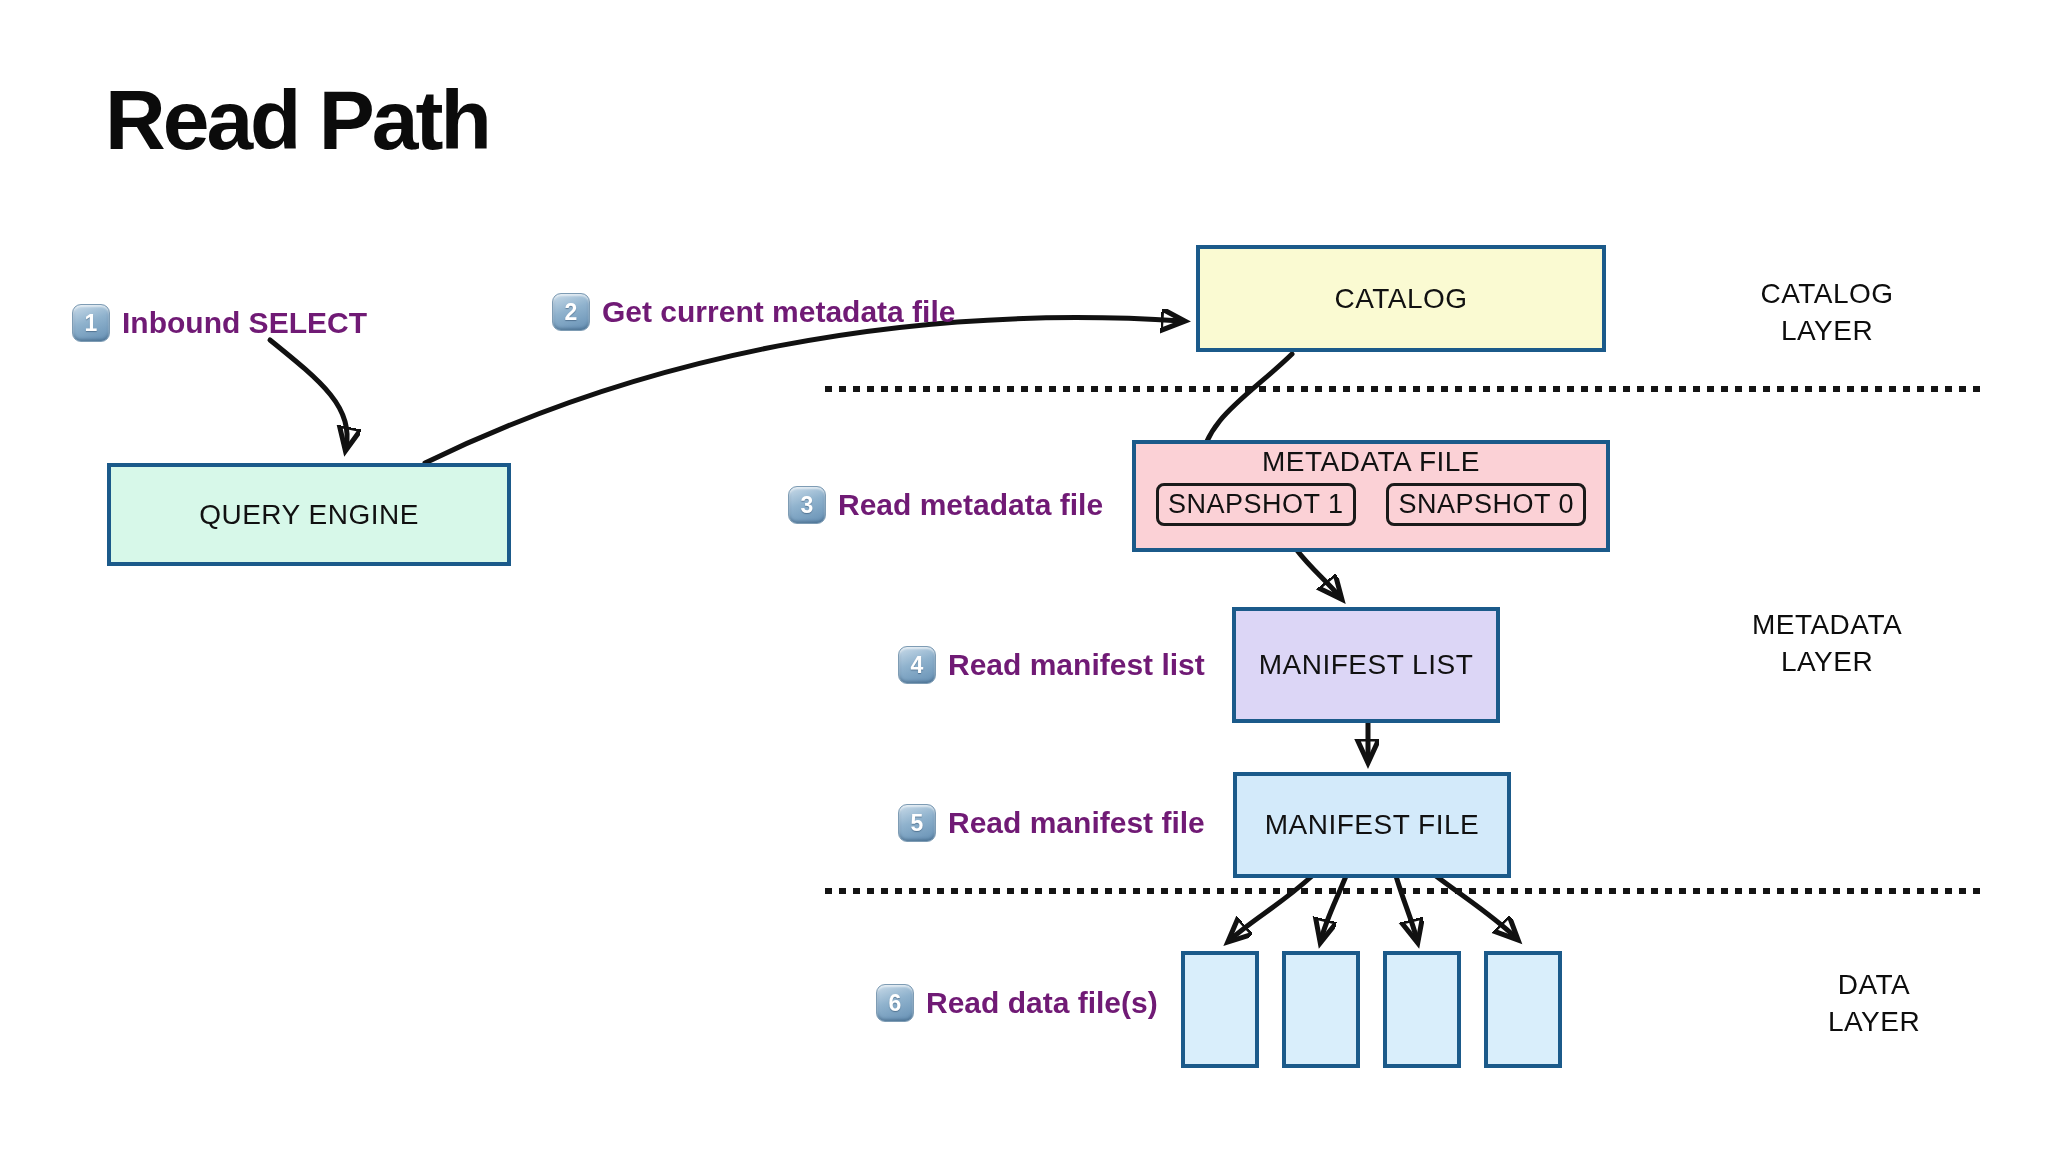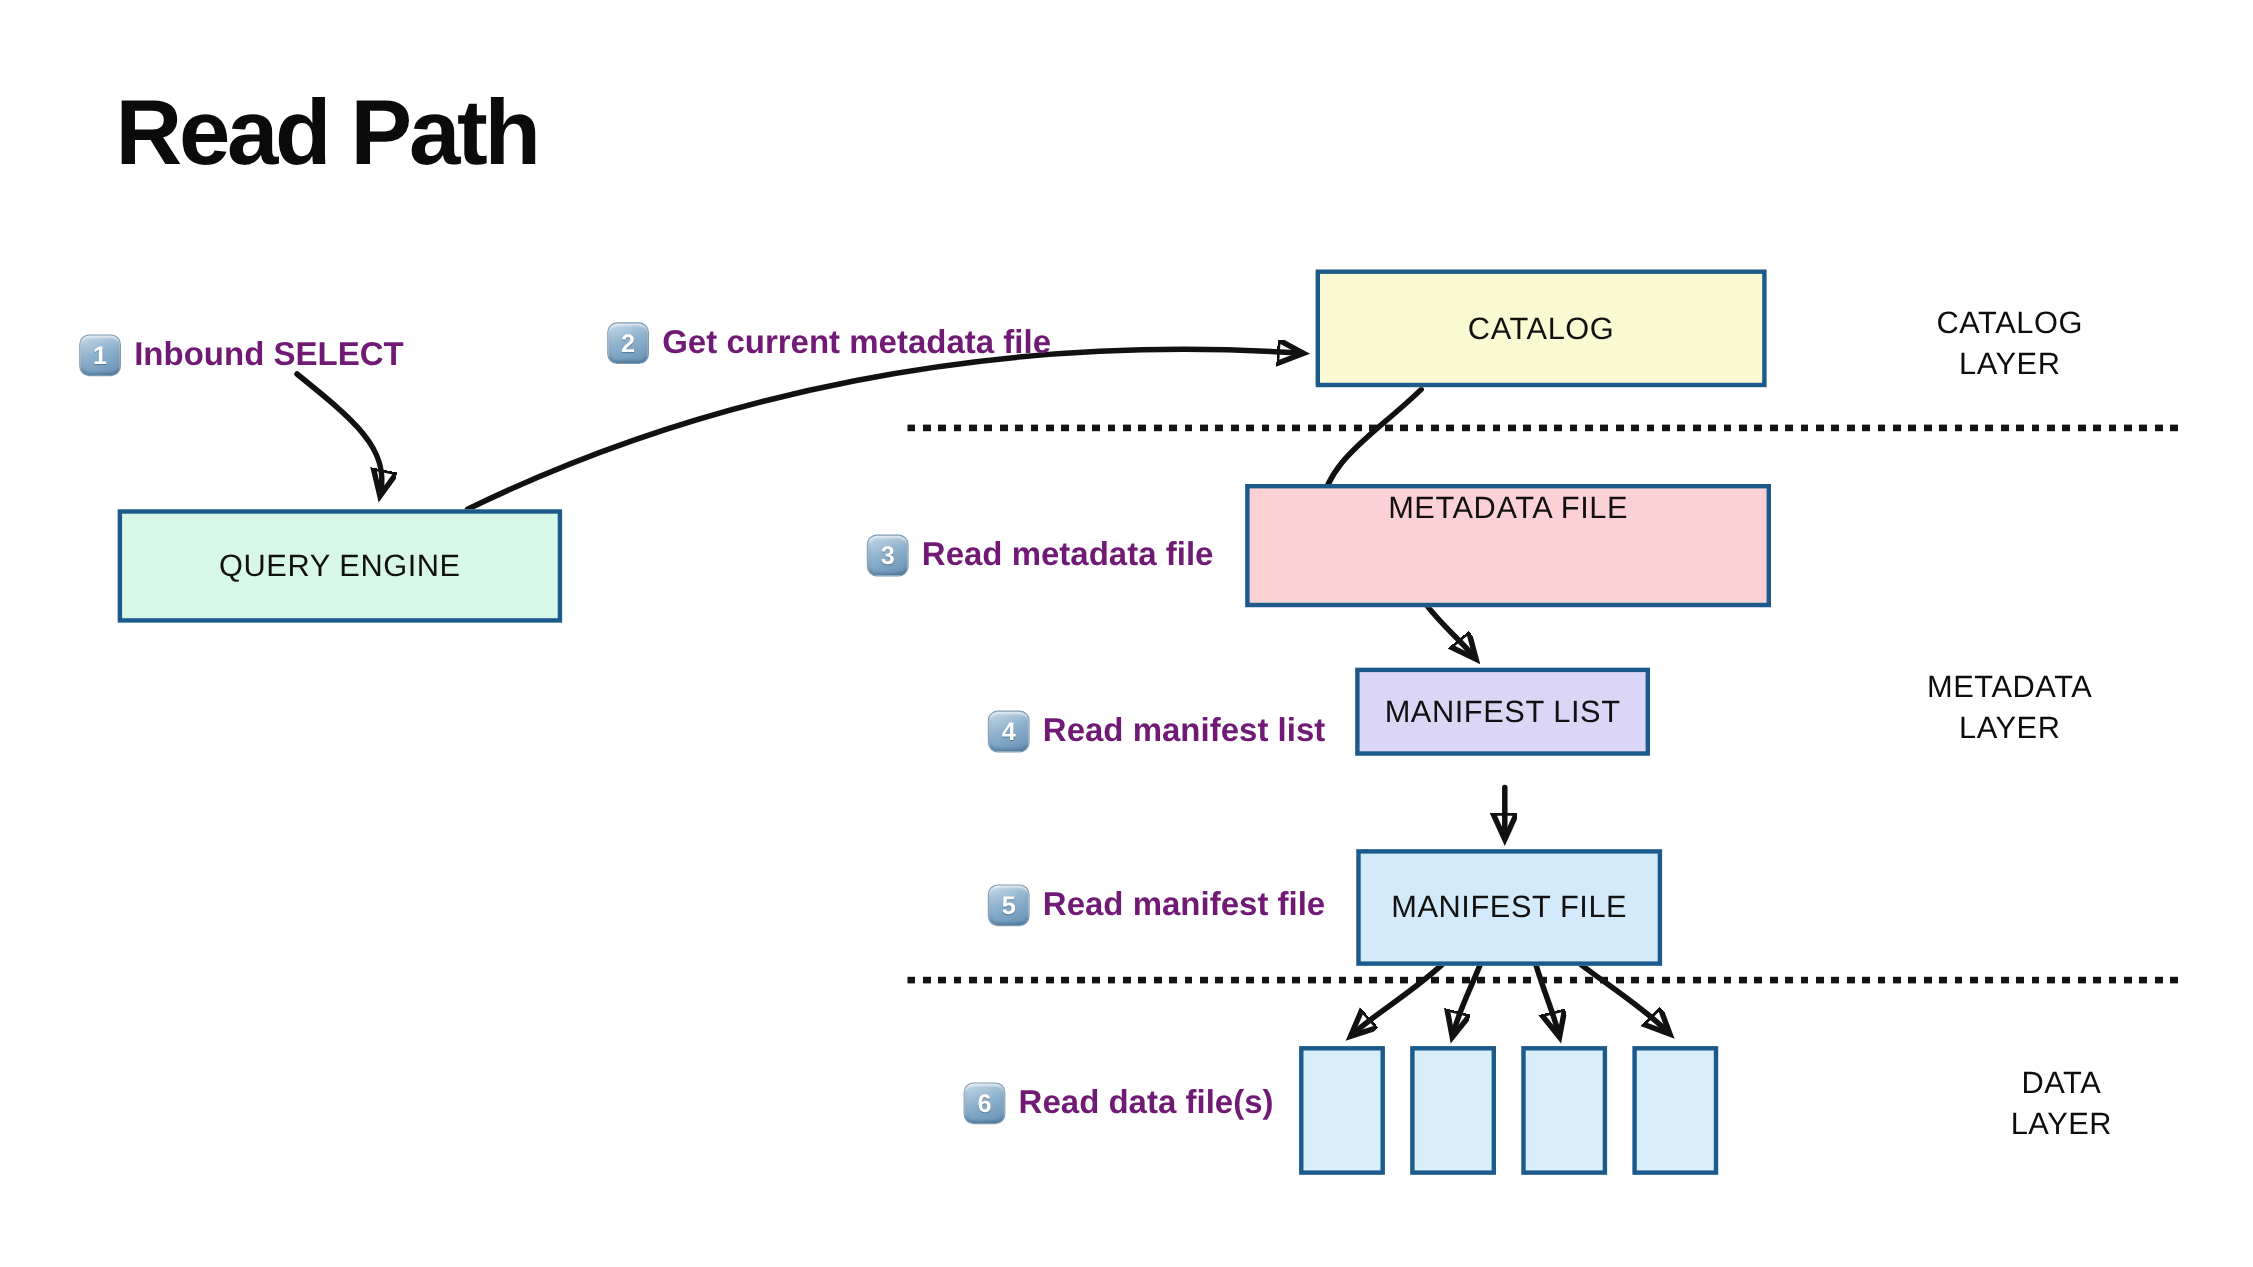--- a/index.html
+++ b/index.html
@@ -23,21 +23,21 @@
   .box-metadata{
     left:1132px;top:440px;width:478px;height:112px;background:var(--metadata_fill,#fbd1d6);
     flex-direction:column;justify-content:flex-start;padding:2px 20px 10px;
   }
   .box-metadata .mtitle{font-size:28px;letter-spacing:.5px;}
   .snap-row{display:flex;width:100%;justify-content:space-between;margin-top:5px;}
   .snapbox{
     border:3px solid #1a1a1a;border-radius:8px;padding:3px 9px;
     font-size:27px;letter-spacing:.5px;background:transparent;white-space:nowrap;
   }
-  .box-mlist{left:1232px;top:607px;width:268px;height:80px;background:var(--manifest_list_fill,#dcd6f6);}
+  .box-mlist{left:1232px;top:607px;width:268px;height:116px;background:var(--manifest_list_fill,#dcd6f6);}
   .box-mfile{left:1233px;top:772px;width:278px;height:106px;background:var(--manifest_file_fill,#d3eafa);}
   
   .data-row{
     position:absolute;left:1181px;top:951px;width:381px;height:117px;
     display:flex;justify-content:space-between;
   }
   .data-file{
     width:78px;height:117px;box-sizing:border-box;
     border:4px solid var(--border_blue,#1b5a8a);background:var(--data_file_fill,#d9eefb);
   }
@@ -131,20 +131,24 @@
   <div class="dbox box-query">
     <span>QUERY ENGINE</span>
   </div>
 
   <div class="dbox box-catalog">
     <span>CATALOG</span>
   </div>
 
   <div class="dbox box-metadata">
     <span class="mtitle">METADATA FILE</span>
+    <div class="snap-row">
+      <span class="snapbox">SNAPSHOT 1</span>
+      <span class="snapbox">SNAPSHOT 0</span>
+    </div>
   </div>
 
   <div class="dbox box-mlist">
     <span>MANIFEST LIST</span>
   </div>
 
   <div class="dbox box-mfile">
     <span>MANIFEST FILE</span>
   </div>
 

